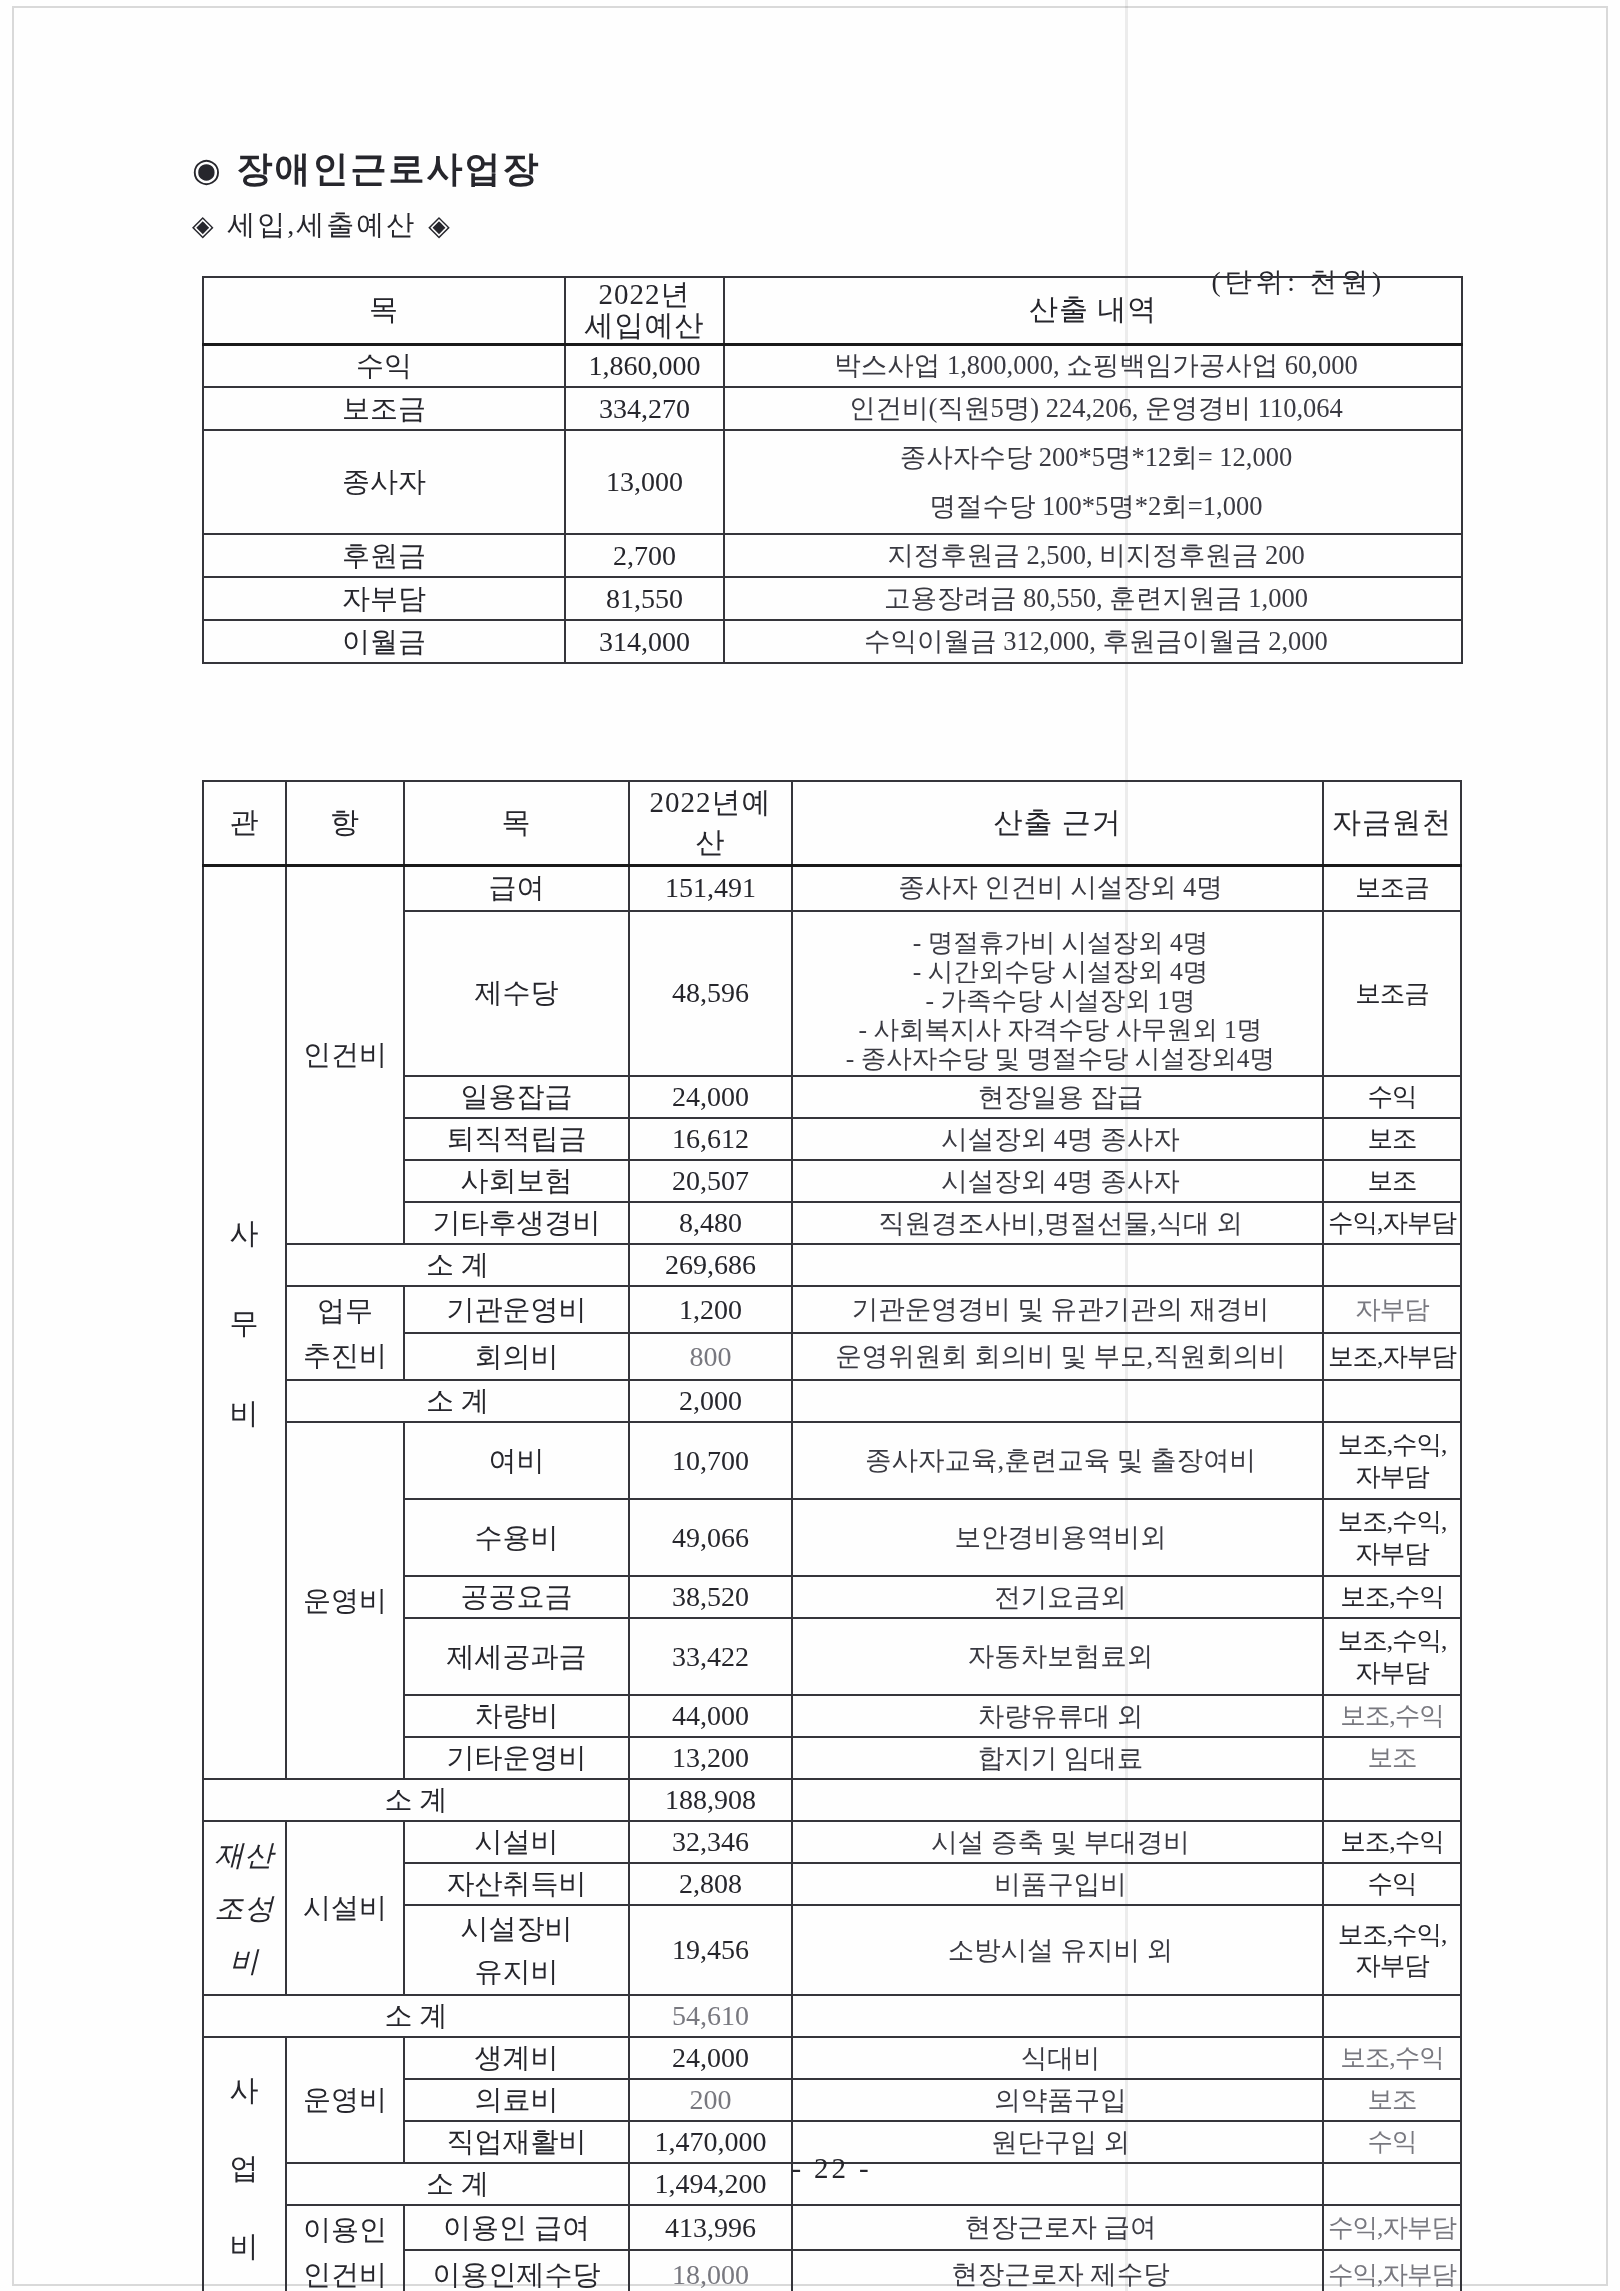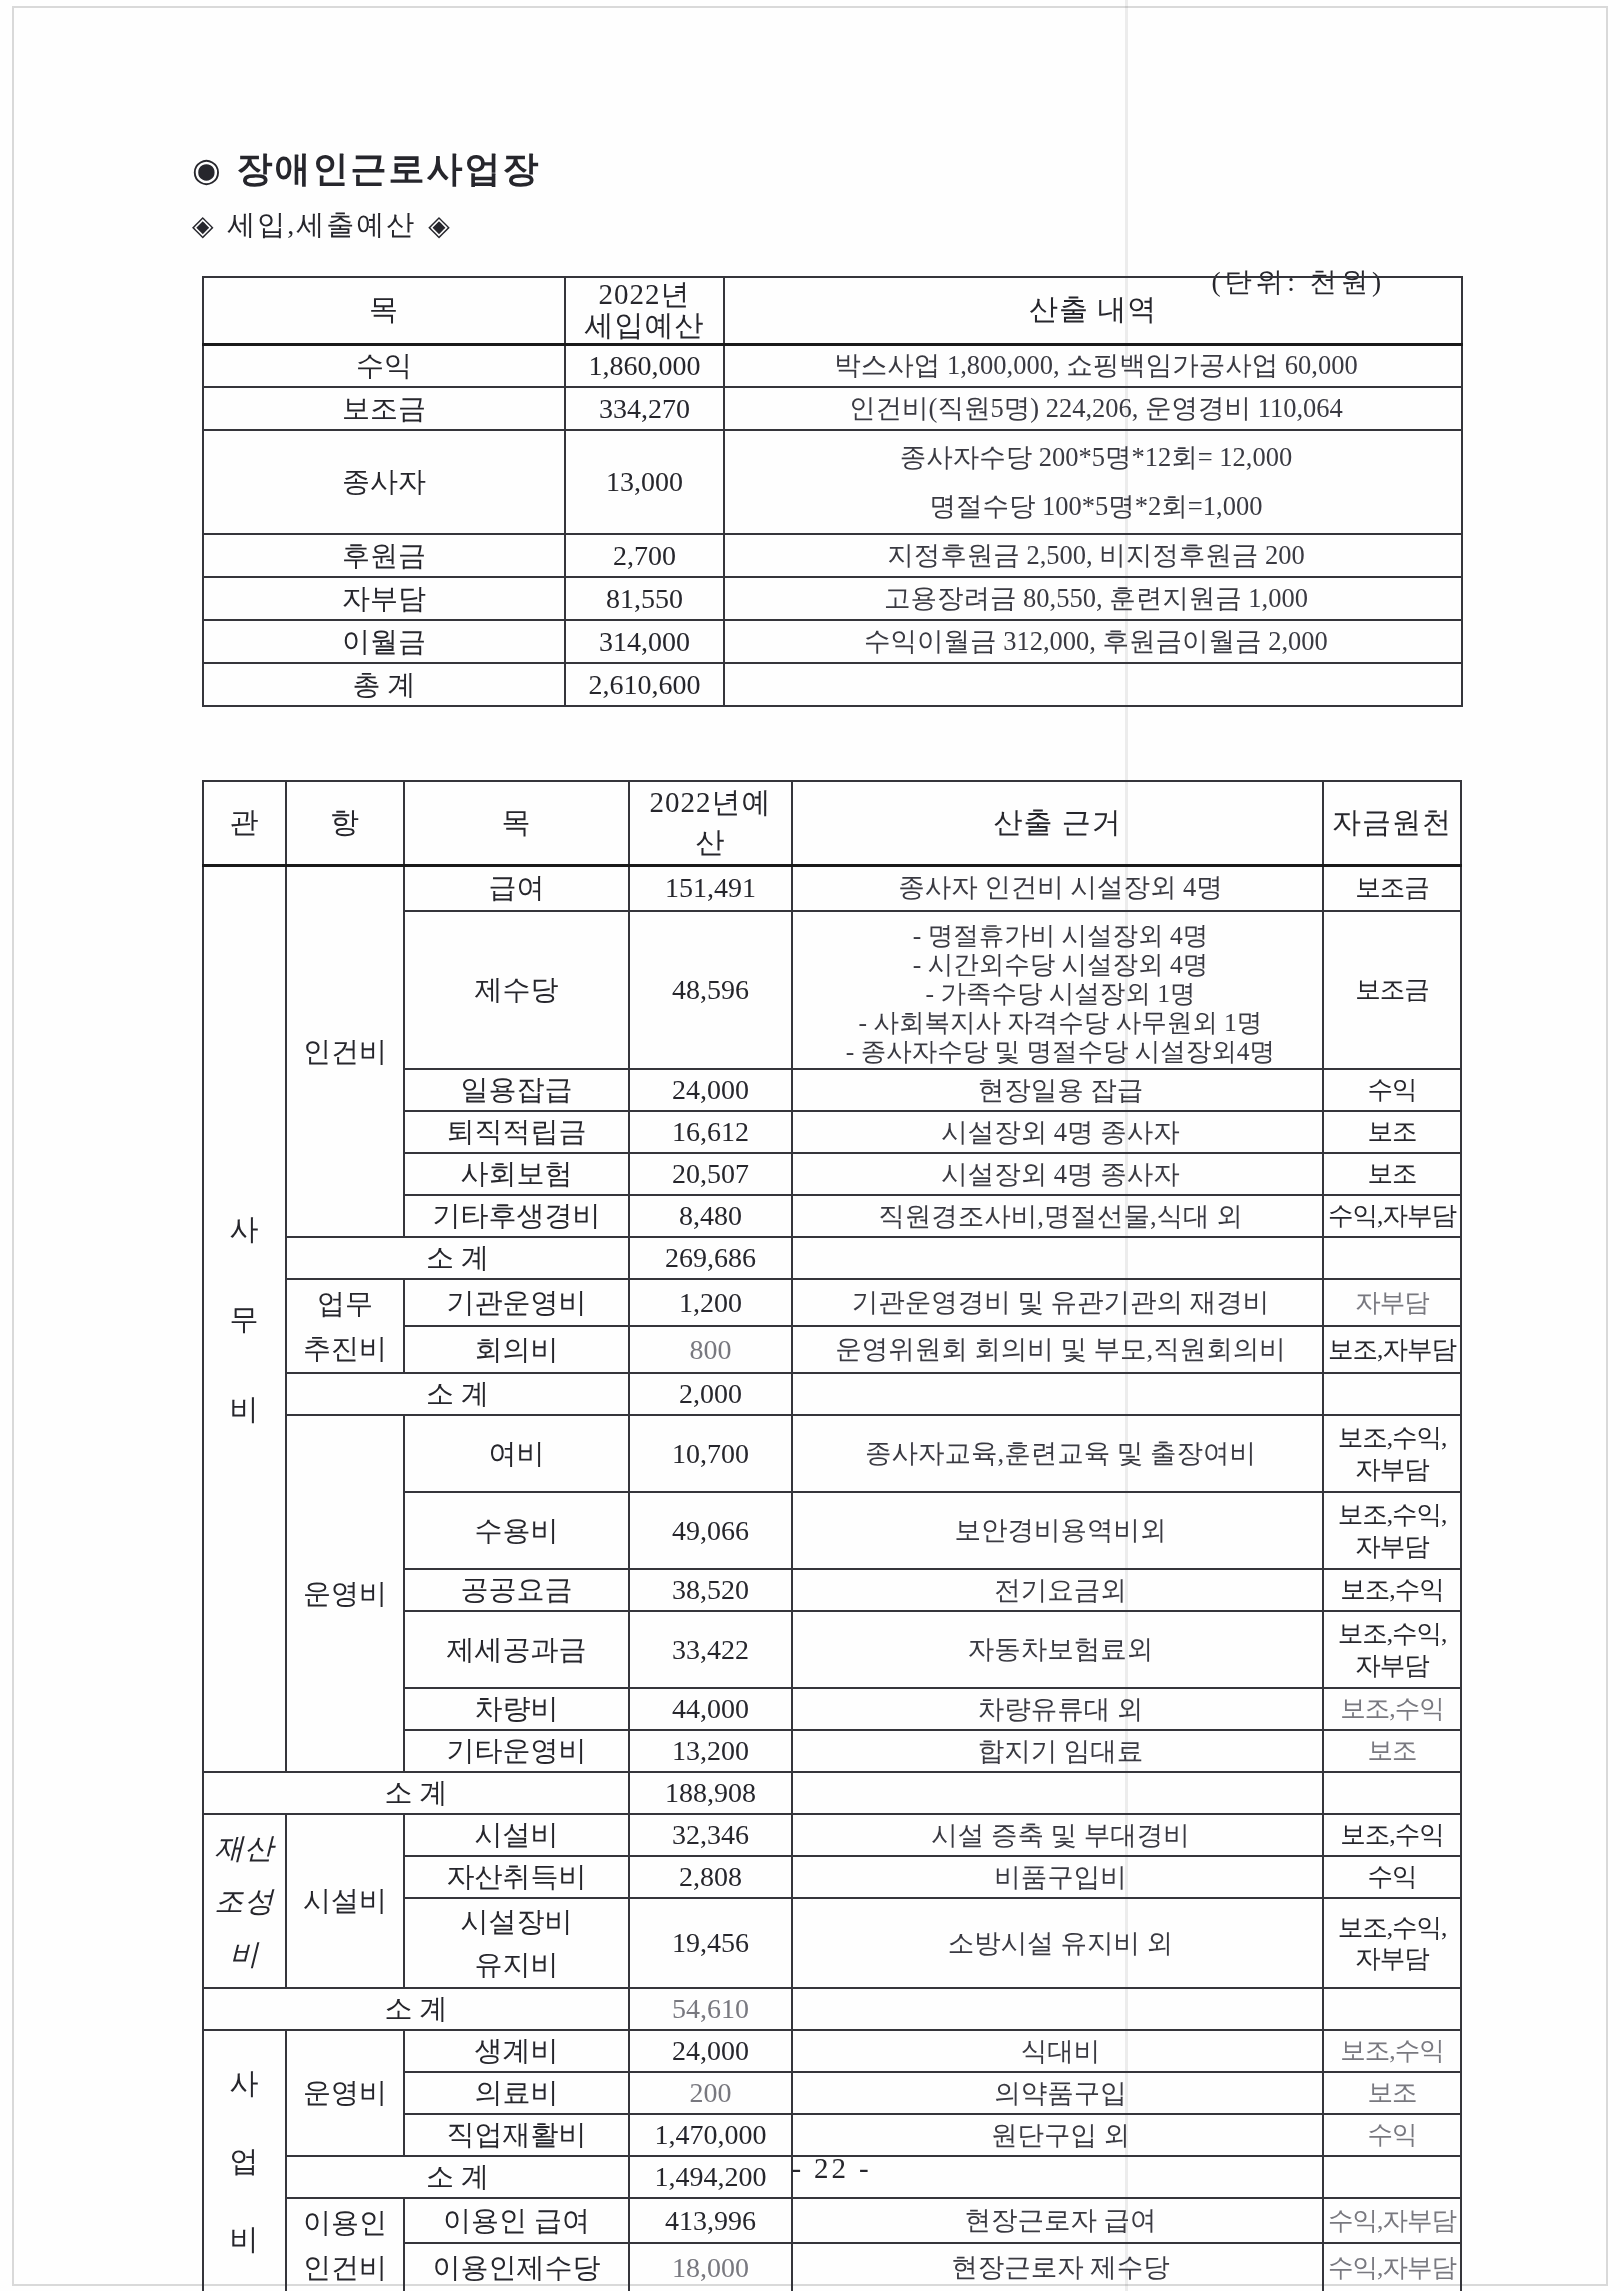--- a/index.html
+++ b/index.html
@@ -21,21 +21,21 @@
   table{border-collapse:collapse;table-layout:fixed;position:absolute;left:202px;width:1259px;}
   #revenue-table{top:276px;}
   #expense-table{top:780px;}
   td{border:2px solid #35353b;vertical-align:middle;padding:1px 5.9px;
      font-size:28px;text-align:center;overflow:hidden;}
   table{border:2.9px solid #141414;}
   tr.head td{border-bottom:3.9px solid #1a1a1a;font-size:29px;letter-spacing:1px;}
   td.pre{white-space:pre-line;}
   td.basis{text-align:center;font-size:26.5px;color:#3a3a42;padding-left:11.8px;line-height:1.35;}
   td.basis.roomy{line-height:49px;}
-  td.basis.tight{font-size:25.5px;line-height:29px;padding-top:9px;padding-bottom:2.9px;}
+  td.basis.tight{font-size:25.5px;line-height:29px;padding-top:16px;padding-bottom:2.9px;}
   td.src{font-size:25.5px;letter-spacing:-1px;line-height:1.25;word-break:break-all;padding:1px 2.9px;}
   td.gwan{font-size:29px;letter-spacing:1px;}
   td.g-samubi{line-height:90px;}
   td.g-jaesan{line-height:53px;font-style:italic;}
   td.g-saeop{line-height:78px;}
   td.hang-two{line-height:45px;}
   td.mok-two{line-height:43px;margin-left:41px;}
   .fade{color:#78787f;}
   .page-number{position:absolute;left:202px;width:1259px;top:2152px;
     text-align:center;font-size:29px;letter-spacing:2.9px;}
@@ -95,25 +95,20 @@
   </tr>
   <tr style="height:43px">
     <td>자부담</td>
     <td>81,550</td>
     <td class="basis">고용장려금 80,550, 훈련지원금 1,000</td>
   </tr>
   <tr style="height:43px">
     <td>이월금</td>
     <td>314,000</td>
     <td class="basis">수익이월금 312,000, 후원금이월금 2,000</td>
-  </tr>
-  <tr style="height:43px">
-    <td>총  계</td>
-    <td>2,610,600</td>
-    <td class="basis"></td>
   </tr>
 </tbody>
   </table>
 
 <table id="expense-table">
   <colgroup>
     <col style="width:83px">
       <col style="width:118px">
       <col style="width:225px">
     <col style="width:163px">

